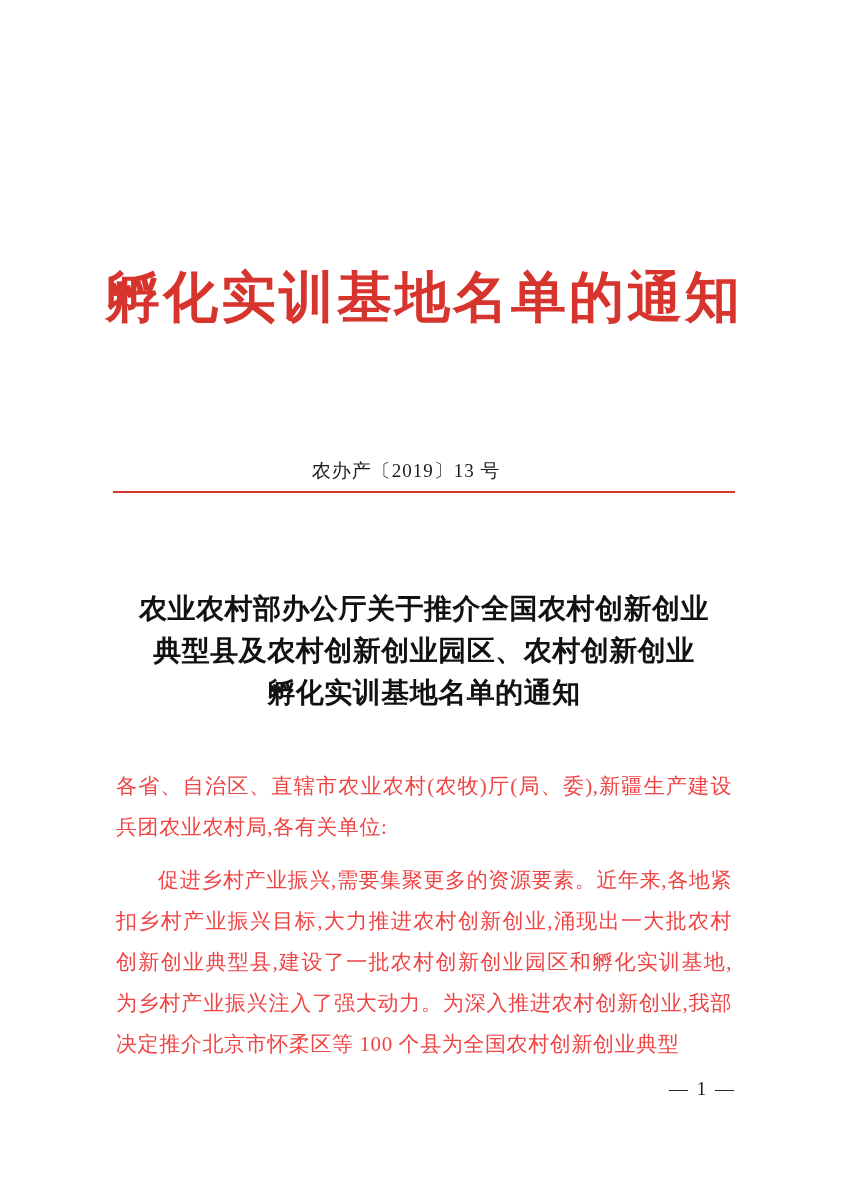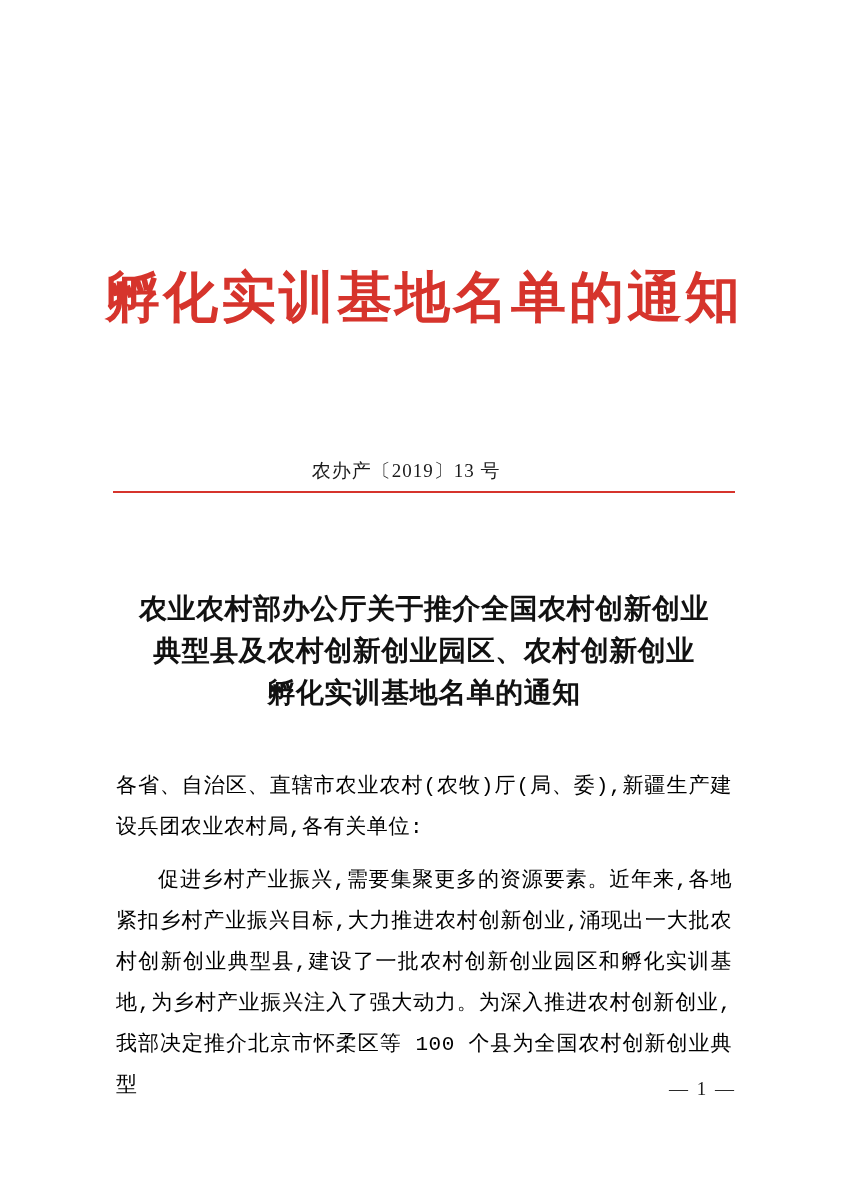--- a/index.html
+++ b/index.html
@@ -81,22 +81,22 @@
 
   
   .body-block {
     position: absolute;
     top: 766px;
     left: 116px;
     width: 616px;
     font-size: 21px;
     line-height: 41px;
     letter-spacing: 0.6px;
-    color: #000000;
-    font-family: Liberation Mono, monospace;
+    color: #ef4444;
+    font-family: Liberation Serif, serif;
   }
   .body-para {
     margin: 0;
     text-align: justify;
     text-justify: inter-character;
   }
   .body-para.indent {
     text-indent: 2em;
   }
   .body-para + .body-para {

